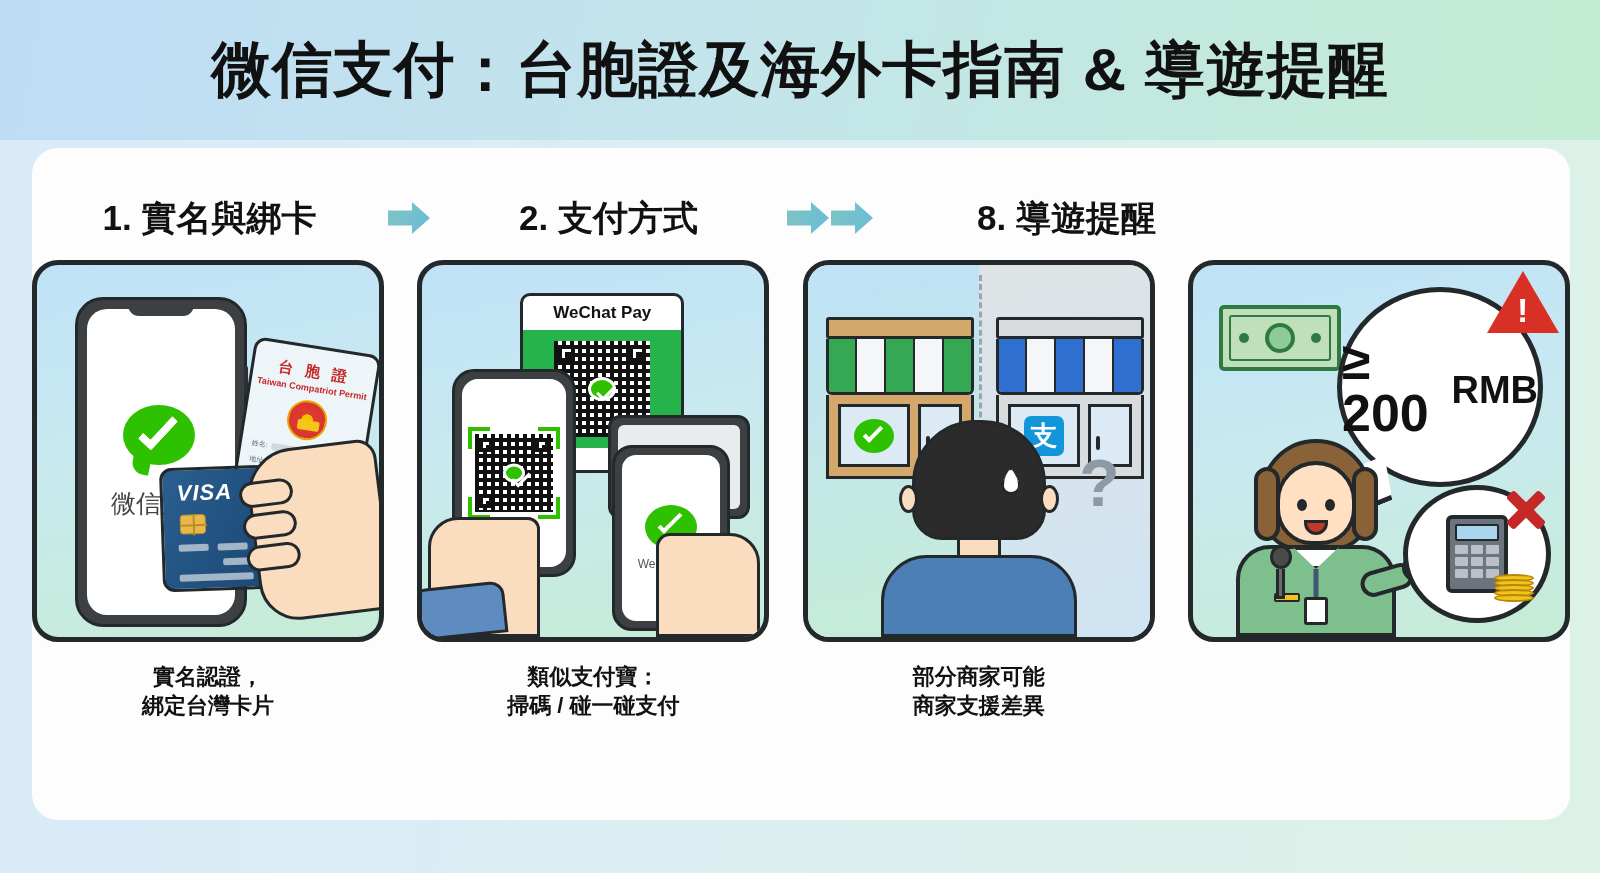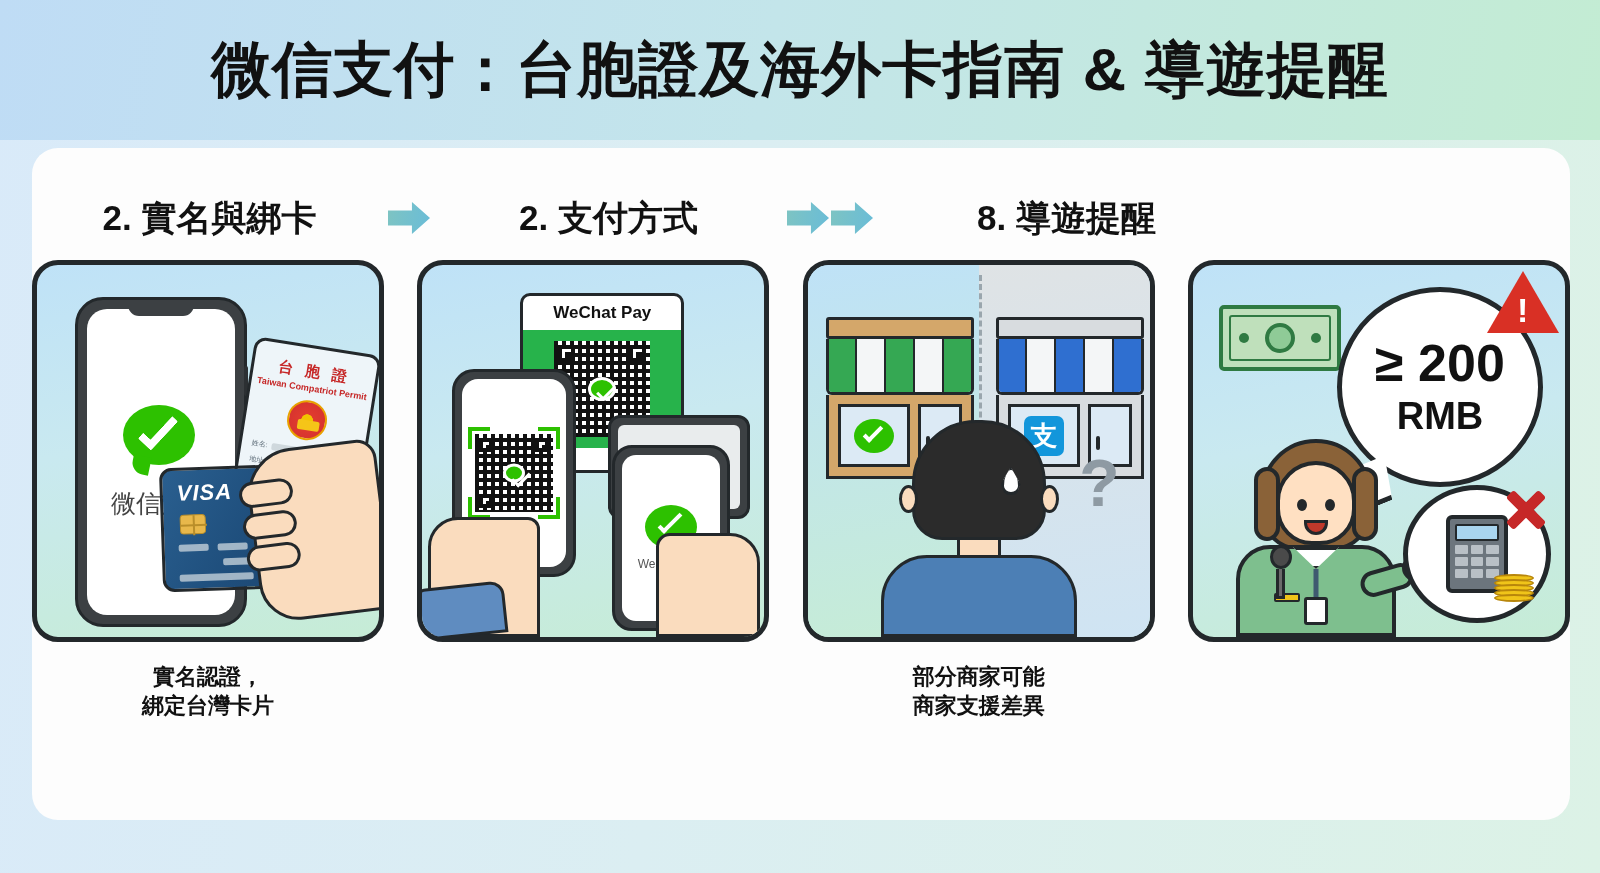--- a/index.html
+++ b/index.html
@@ -270,21 +270,21 @@
   .bill .ring { position:absolute; left:50%; top:50%; transform:translate(-50%,-50%);
     width:30px; height:30px; border:4px solid #2f7a42; border-radius:50%; background:#8fcb97; }
   .bill .dot { position:absolute; top:50%; transform:translateY(-50%); width:10px; height:10px;
     background:#2f7a42; border-radius:50%; }
   .bill .dot.l { left:16px; } .bill .dot.r { right:16px; }
   .bill:after { content:""; position:absolute; inset:6px; border:2px solid #2f7a42; border-radius:3px; }
 
   .bubble {
     position:absolute; right:22px; top:22px; width:206px; height:200px;
     background:#fff; border:5px solid #23282b; border-radius:50%;
-    display:flex; flex-direction:column; align-items:center; justify-content:center;
+    display:flex; flex-direction:row; align-items:center; justify-content:center;
   }
   .bubble .big { font-size:52px; font-weight:700; color:#111; line-height:1; }
   .bubble .rmb { font-size:38px; font-weight:700; color:#111; margin-top:6px; }
   .bubble .tail {
     position:absolute; left:4px; bottom:-26px; width:44px; height:44px; background:#fff;
     border-left:5px solid #23282b; border-bottom:5px solid #23282b;
     transform: rotate(-22deg) skewX(-12deg); border-radius: 0 0 0 10px;
   }
 
   .warn {
@@ -347,21 +347,21 @@
 </head>
 <body>
 
 <div class="header">
   <div class="header-title">微信支付：台胞證及海外卡指南 &amp; 導遊提醒</div>
 </div>
 
 <div class="card">
 
   <div class="steps-row">
-    <div class="step-head">2. 實名與綁卡</div>
+    <div class="step-head">1. 實名與綁卡</div>
     <div class="arrow-wrap">
         <div class="arrow"></div>
       </div>
     <div class="step-head">2. 支付方式</div>
     <div class="arrow-wrap">
         <div class="arrow"></div>
       </div>
     <div class="arrow-wrap">
         <div class="arrow"></div>
       </div>
@@ -488,20 +488,22 @@
                 <div class="t" style="left:12px;top:12px;width:26px;"></div>
             </div>
             <div class="wcp-small">WeChat Pay</div>
           </div>
         </div>
 
         <div class="hand-l2"></div>
         <div class="sleeve"></div>
         <div class="hand-r2"></div>
       </div>
+      <div class="caption">類似支付寶：
+掃碼 / 碰一碰支付</div>
     </div>
 
     <div class="panel-gap"></div>
 
     <div class="panel-col">
       <div class="panel p3">
         <div class="p3bg-left"></div>
         <div class="p3bg-right"></div>
         <div class="divider"></div>
 

